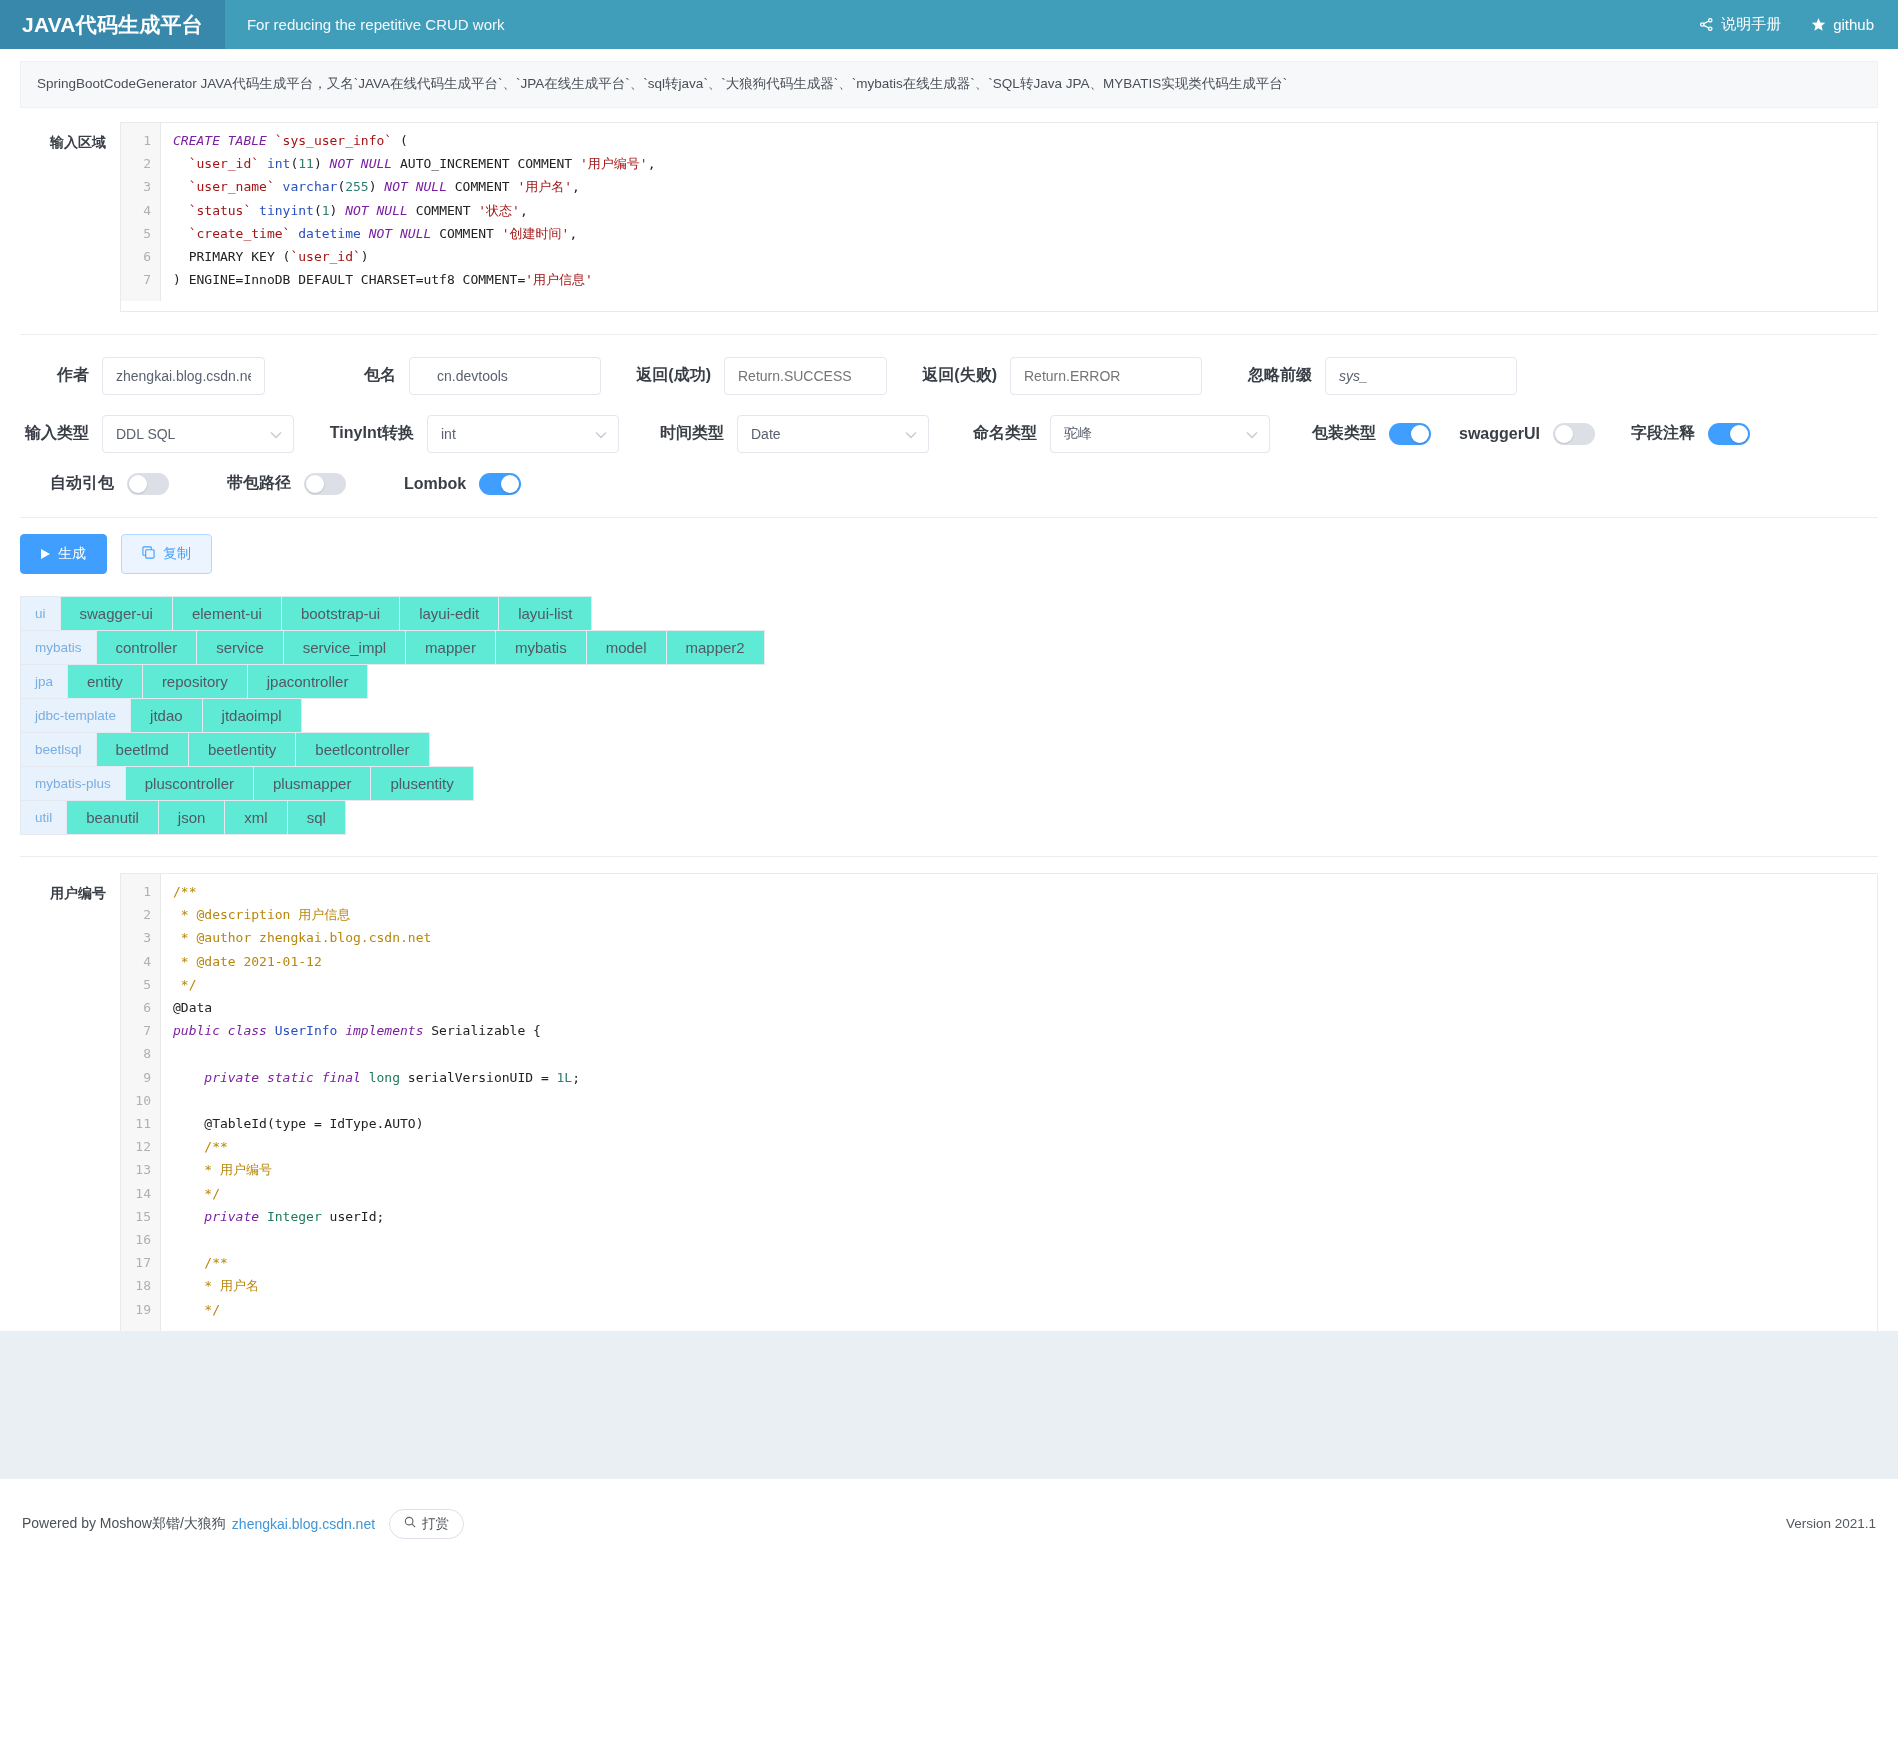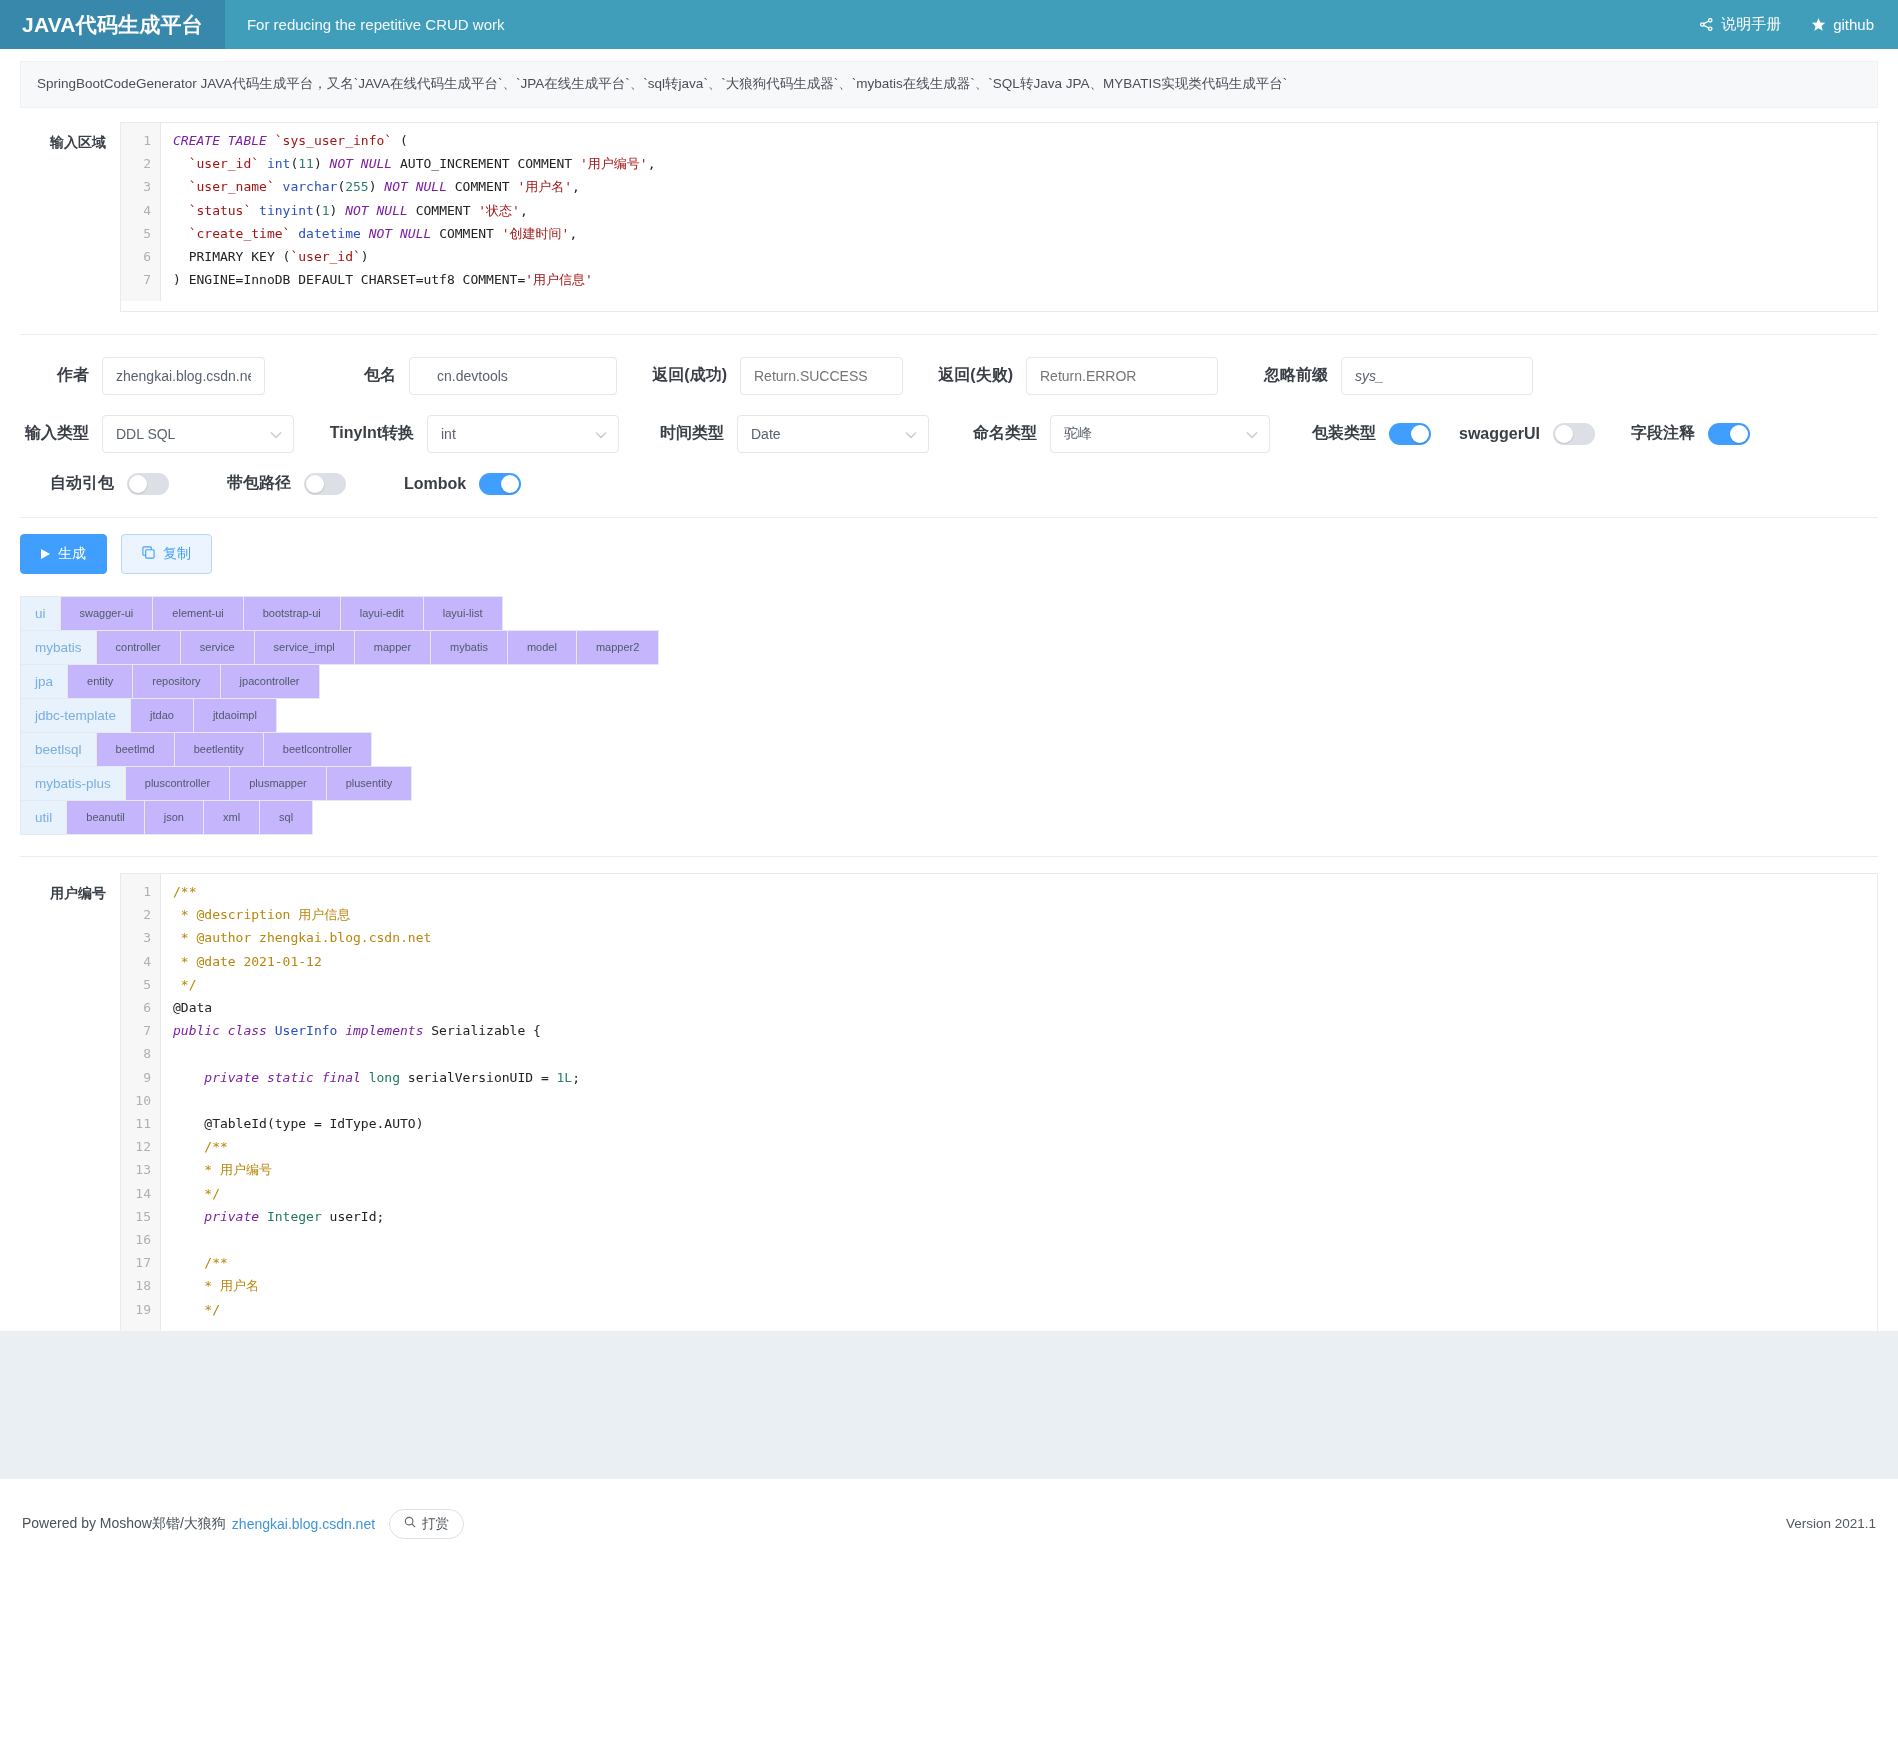--- a/index.html
+++ b/index.html
@@ -202,28 +202,28 @@
     color: #7aaee0;
     border: 1px solid #e6eaf0;
     height: 35px;
     display: flex; align-items: center; justify-content: center;
     padding: 0 14px;
     font-size: 13.5px;
     white-space: nowrap;
     cursor: default;
   }
   .tab-item {
-    background: #c4b5fd;
+    background: #5eead4;
     color: #515a66;
     border: 1px solid #e6eaf0;
     border-left: none;
     height: 35px;
     display: flex; align-items: center; justify-content: center;
     padding: 0 19px;
-    font-size: 11px;
+    font-size: 15px;
     white-space: nowrap;
     cursor: pointer;
   }
   .tab-head + .tab-item { border-left: none; }
 
   
   .grayband {
     background: #eaeff4;
     height: 148px;
     margin-top: 0;
@@ -306,21 +306,21 @@
 
 <div class="form">
 
   <div class="form-row">
     <div class="field">
       <span class="f-label" style="width:82px">作者</span>
       <input class="inp" style="width: 163px;" value="zhengkai.blog.csdn.net">
     </div>
     <div class="field" style="margin-left:62px">
       <span class="f-label" style="width:82px">包名</span>
-      <input class="inp" style="width: 208px; padding-left: 27px;" value="cn.devtools">
+      <input class="inp" style="width: 192px; padding-left: 27px;" value="cn.devtools">
     </div>
     <div class="field" style="margin-left:31px">
       <span class="f-label" style="width:92px">返回(成功)</span>
       <input class="inp ph" style="width: 163px;" placeholder="Return.SUCCESS">
     </div>
     <div class="field" style="margin-left:31px">
       <span class="f-label" style="width:92px">返回(失败)</span>
       <input class="inp ph" style="width: 192px;" placeholder="Return.ERROR">
     </div>
     <div class="field" style="margin-left:31px">

